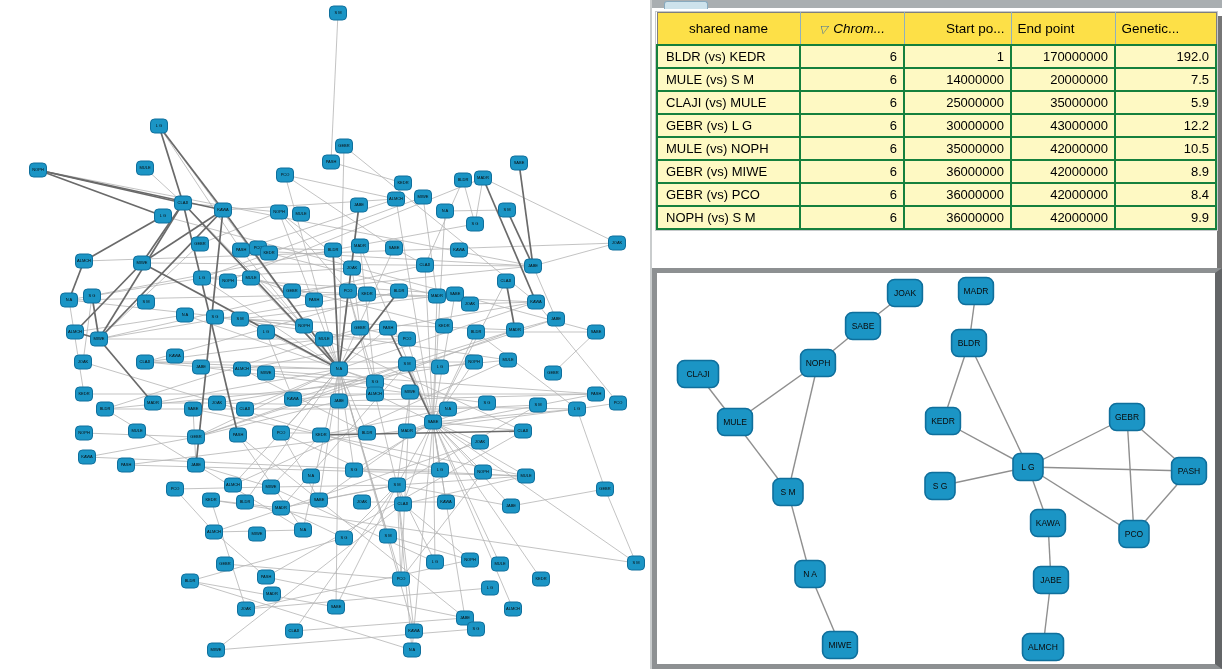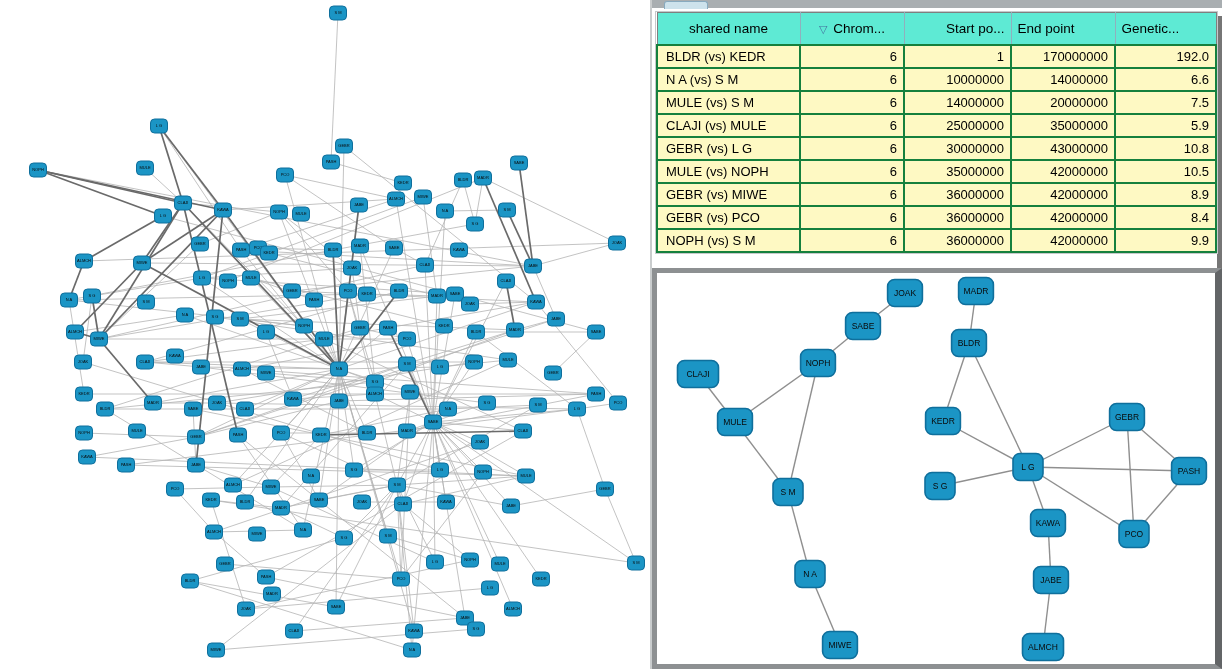--- a/index.html
+++ b/index.html
@@ -12,21 +12,21 @@
   
   #right-col{position:absolute;left:652px;top:0;width:570px;height:669px;background:#ffffff;}
   #top-strip{position:absolute;left:0;top:0;width:570px;height:8px;background:#a9aeb1;}
   #panel-tab{position:absolute;left:12px;top:1px;width:42px;height:7px;background:#cde2ec;
              border:1px solid #88aabf;border-bottom:none;border-radius:3px 3px 0 0;}
   #right-scroll-strip{position:absolute;left:565px;top:16px;width:5px;height:252px;background:#767676;}
   
   #table-wrap{position:absolute;left:4px;top:12px;}
   table{border-collapse:collapse;table-layout:fixed;background:#ffffff;
         border:1px solid #7f7f7f;outline:1px solid #c6c9cb;}
-  th{background:#5eead4;height:31px;font-size:13.5px;font-weight:normal;color:#000;
+  th{background:#fde047;height:31px;font-size:13.5px;font-weight:normal;color:#000;
      border-left:1px solid #8fb0bd;border-bottom:1px solid #7f7f7f;padding:0 6px;white-space:nowrap;overflow:hidden;}
   th:first-child{border-left:none;}
   td{height:21px;font-size:13px;color:#000;background:#fef9c3;border:2px solid #15803d;
      padding:0 6px;white-space:nowrap;overflow:hidden;}
   .al{text-align:left;padding-left:8px;} .ar{text-align:right;}
   .filter-glyph{color:#44719e;font-size:11px;margin-right:6px;}
   
   #bottom-panel{position:absolute;left:0px;top:268px;width:570px;height:401px;
     background:#ffffff;border:5px solid #8d9092;border-right:7px solid #636567;box-sizing:border-box;}
   #bottom-panel svg{display:block;}
@@ -931,61 +931,54 @@
           <colgroup>
             <col style="width: 143px;">
             <col style="width: 104px;">
             <col style="width: 107px;">
             <col style="width: 104px;">
             <col style="width: 101px;">
           </colgroup>
           <thead>
             <tr>
               <th style="text-align: center;"><span>shared name</span></th>
-              <th style="text-align: center;"><span class="filter-glyph">▽</span><span>Chrom...</span></th>
+              <th style="text-align: center; font-style: italic;"><span class="filter-glyph">▽</span><span>Chrom...</span></th>
               <th style="text-align: right; margin-top: 46px;"><span>Start po...</span></th>
               <th style="text-align: left;"><span>End point</span></th>
               <th style="text-align: left;"><span>Genetic...</span></th>
             </tr>
           </thead>
           <tbody>
             <tr>
               <td class="al">BLDR (vs) KEDR</td>
               <td class="ar">6</td>
               <td class="ar">1</td>
               <td class="ar">170000000</td>
               <td class="ar">192.0</td>
-            </tr>
-            <tr>
-              <td class="al">N A (vs) S M</td>
-              <td class="ar">6</td>
-              <td class="ar">10000000</td>
-              <td class="ar">14000000</td>
-              <td class="ar">6.6</td>
             </tr>
             <tr>
               <td class="al">MULE (vs) S M</td>
               <td class="ar">6</td>
               <td class="ar">14000000</td>
               <td class="ar">20000000</td>
               <td class="ar">7.5</td>
             </tr>
             <tr>
               <td class="al">CLAJI (vs) MULE</td>
               <td class="ar">6</td>
               <td class="ar">25000000</td>
               <td class="ar">35000000</td>
               <td class="ar">5.9</td>
             </tr>
             <tr>
               <td class="al">GEBR (vs) L G</td>
               <td class="ar">6</td>
               <td class="ar">30000000</td>
               <td class="ar">43000000</td>
-              <td class="ar">10.8</td>
+              <td class="ar">12.2</td>
             </tr>
             <tr>
               <td class="al">MULE (vs) NOPH</td>
               <td class="ar">6</td>
               <td class="ar">35000000</td>
               <td class="ar">42000000</td>
               <td class="ar">10.5</td>
             </tr>
             <tr>
               <td class="al">GEBR (vs) MIWE</td>

